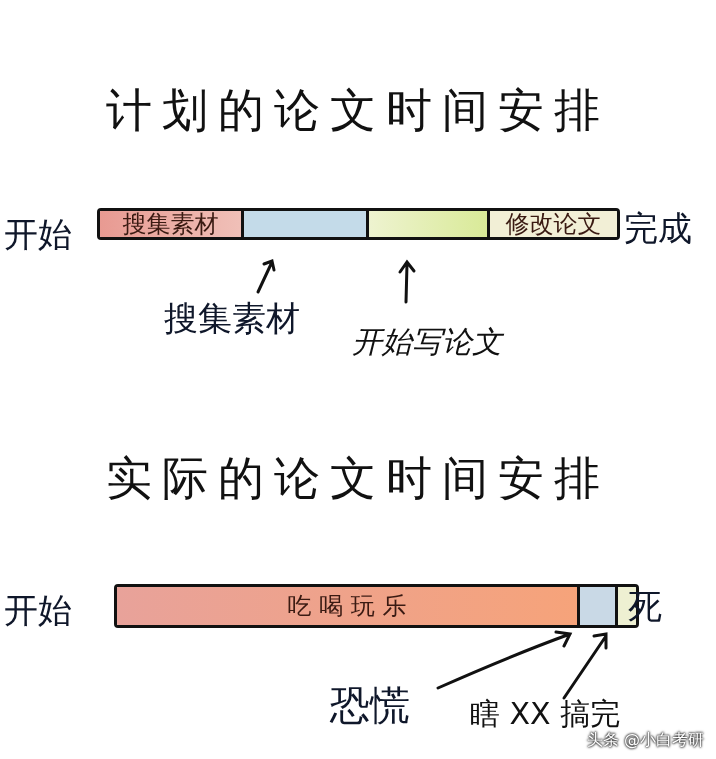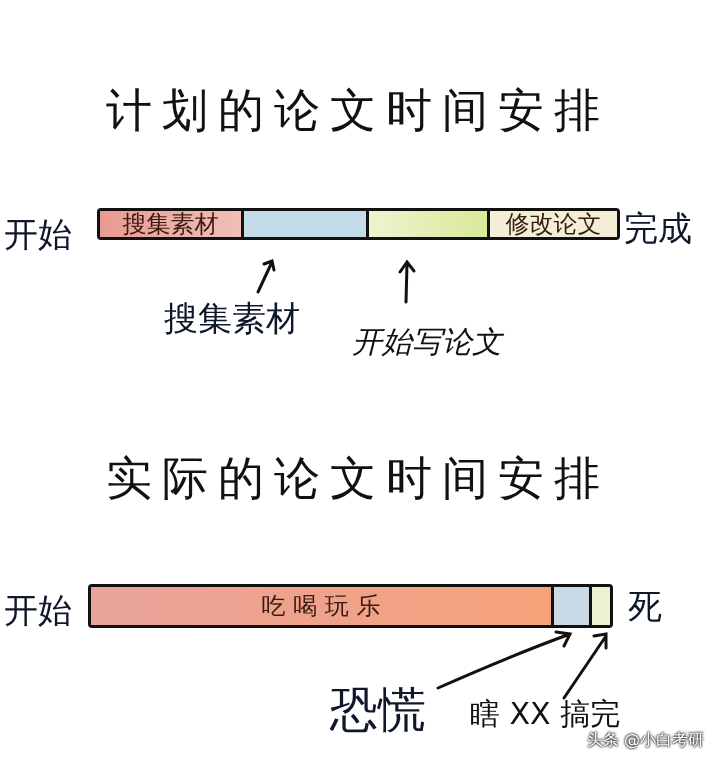--- a/index.html
+++ b/index.html
@@ -43,30 +43,30 @@
 <svg class="arrow" style="left:394px; top:256px;" width="26" height="50">
   <path d="M12 46 L13 8 M6 16 L13 6 L20 15" stroke="#111" stroke-width="3" fill="none" stroke-linecap="round"></path>
 </svg>
 
 <div class="label" style="left:164px; top:296px;">搜集素材</div>
 <div class="small-label" style="left:352px; top:322px;font-style:italic;">开始写论文</div>
 
 <div class="title" style="top:448px;">实际的论文时间安排</div>
 
 <div class="label" style="left:4px; top:588px;">开始</div>
-<div class="bar" style="left:88px; top:584px; width:525px; height:44px;">
+<div class="bar" style="left:114px; top:584px; width:525px; height:44px;">
   <div class="seg" style="width:460px; background:linear-gradient(90deg,#e8a29a,#f6a37a);">吃 喝 玩 乐</div>
   <div class="seg" style="width:38px; background:#c9d9e6;"></div>
   <div class="seg" style="flex:1; background:#eef0d2;"></div>
 </div>
 <div class="label" style="left:628px; top:584px;">死</div>
 
 <svg class="arrow" style="left:430px; top:626px;" width="150" height="70">
   <path d="M8 62 Q80 30 140 8 M126 6 L140 8 L134 20" stroke="#111" stroke-width="3" fill="none" stroke-linecap="round"></path>
 </svg>
 <svg class="arrow" style="left:556px; top:626px;" width="60" height="80">
   <path d="M8 72 L50 10 M38 10 L50 8 L50 22" stroke="#111" stroke-width="3" fill="none" stroke-linecap="round"></path>
 </svg>
 
-<div class="label" style="left:330px; top:678px; font-size:48px;text-align:center;">恐慌</div>
+<div class="label" style="left:330px; top:678px; font-size:40px;text-align:center;">恐慌</div>
 <div class="small-label" style="left:470px; top:694px;">瞎 XX 搞完</div>
 
 <div class="watermark">头条 @小白考研</div>
 
 </body></html>

